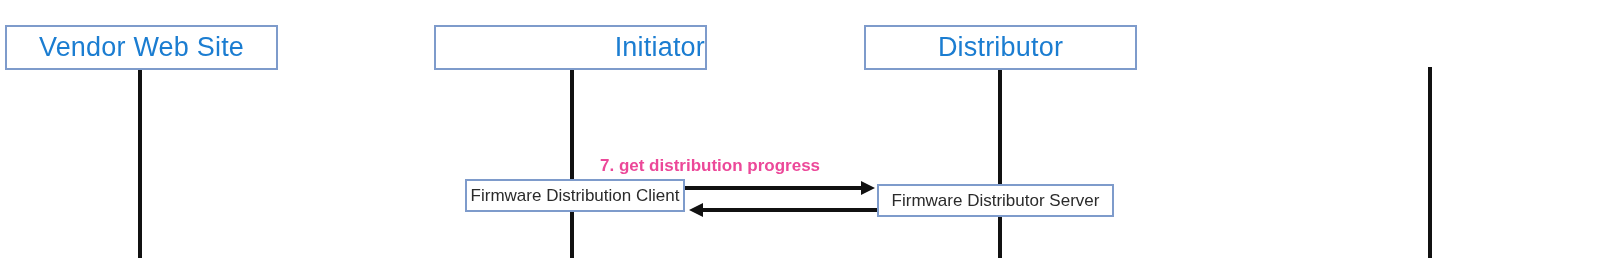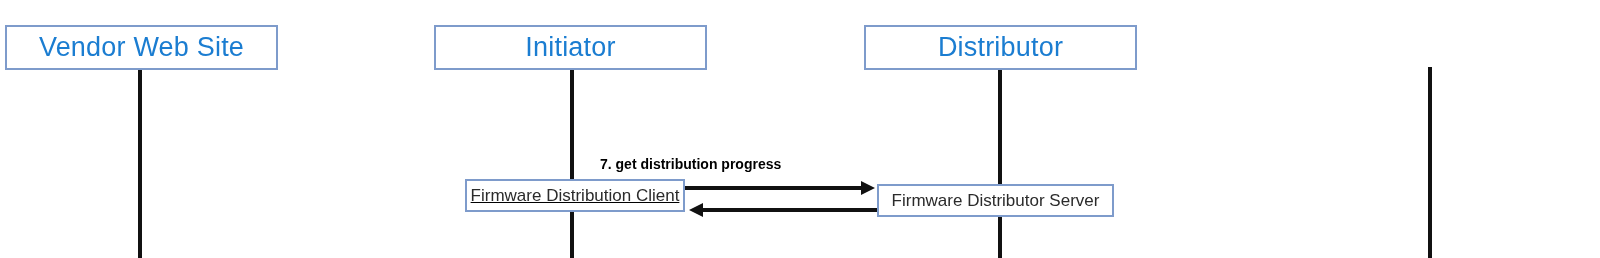--- a/index.html
+++ b/index.html
@@ -63,22 +63,22 @@
     color: #2B2B2B;
     font-size: 17px;
     font-weight: 400;
     white-space: nowrap;
     line-height: 1;
   }
 
   
   .msg-label {
     position: absolute;
-    color: #000000;
-    font-size: 14px;
+    color: #ec4899;
+    font-size: 17px;
     font-weight: bold;
     white-space: nowrap;
     line-height: 1;
     z-index: 6;
   }
   .arrow-svg {
     position: absolute;
     z-index: 4;
     overflow: visible;
   }
@@ -90,42 +90,42 @@
 
   <div class="lifeline" style="left:138px; top:55px; height:203px;"></div>
   <div class="lifeline" style="left:570px; top:55px; height:203px;"></div>
   <div class="lifeline" style="left:998px; top:55px; height:203px;"></div>
   <div class="lifeline" style="left:1428px; top:55px; height:203px;"></div>
 
   <div class="actor-box" style="left:5px; top:13px; width:273px; height:45px;">
     <span class="actor-label">Vendor Web Site</span>
   </div>
 
-  <div class="actor-box" style="left:434px; top:13px; width:273px; height:45px;">
+  <div class="actor-box" style="left:434px; top:13px; width:273px; height:45px;justify-content:flex-end;">
     <span class="actor-label">Initiator</span>
   </div>
 
   <div class="actor-box" style="left:864px; top:13px; width:273px; height:45px;">
     <span class="actor-label">Distributor</span>
   </div>
 
 
   <div class="msg-label" style="left:600px; top:145px;">7. get distribution progress</div>
 
   <svg class="arrow-svg" style="left:684px; top:160px;" width="200" height="32" viewBox="0 0 200 32">
     <line x1="0" y1="16" x2="182" y2="16" stroke="#111111" stroke-width="4"></line>
     <polygon points="191,16 177,9 177,23" fill="#111111"></polygon>
   </svg>
 
   <svg class="arrow-svg" style="left:686px; top:182px;" width="200" height="32" viewBox="0 0 200 32">
     <line x1="12" y1="16" x2="194" y2="16" stroke="#111111" stroke-width="4"></line>
     <polygon points="3,16 17,9 17,23" fill="#111111"></polygon>
   </svg>
 
-  <div class="role-box" style="left:465px; top:167px; width:220px; height:33px;text-decoration:underline;">
+  <div class="role-box" style="left:465px; top:167px; width:220px; height:33px;">
     <span class="role-label">Firmware Distribution  Client</span>
   </div>
 
   <div class="role-box" style="left:877px; top:172px; width:237px; height:33px;">
     <span class="role-label">Firmware Distributor  Server</span>
   </div>
 
 </div>
 
 </body></html>

